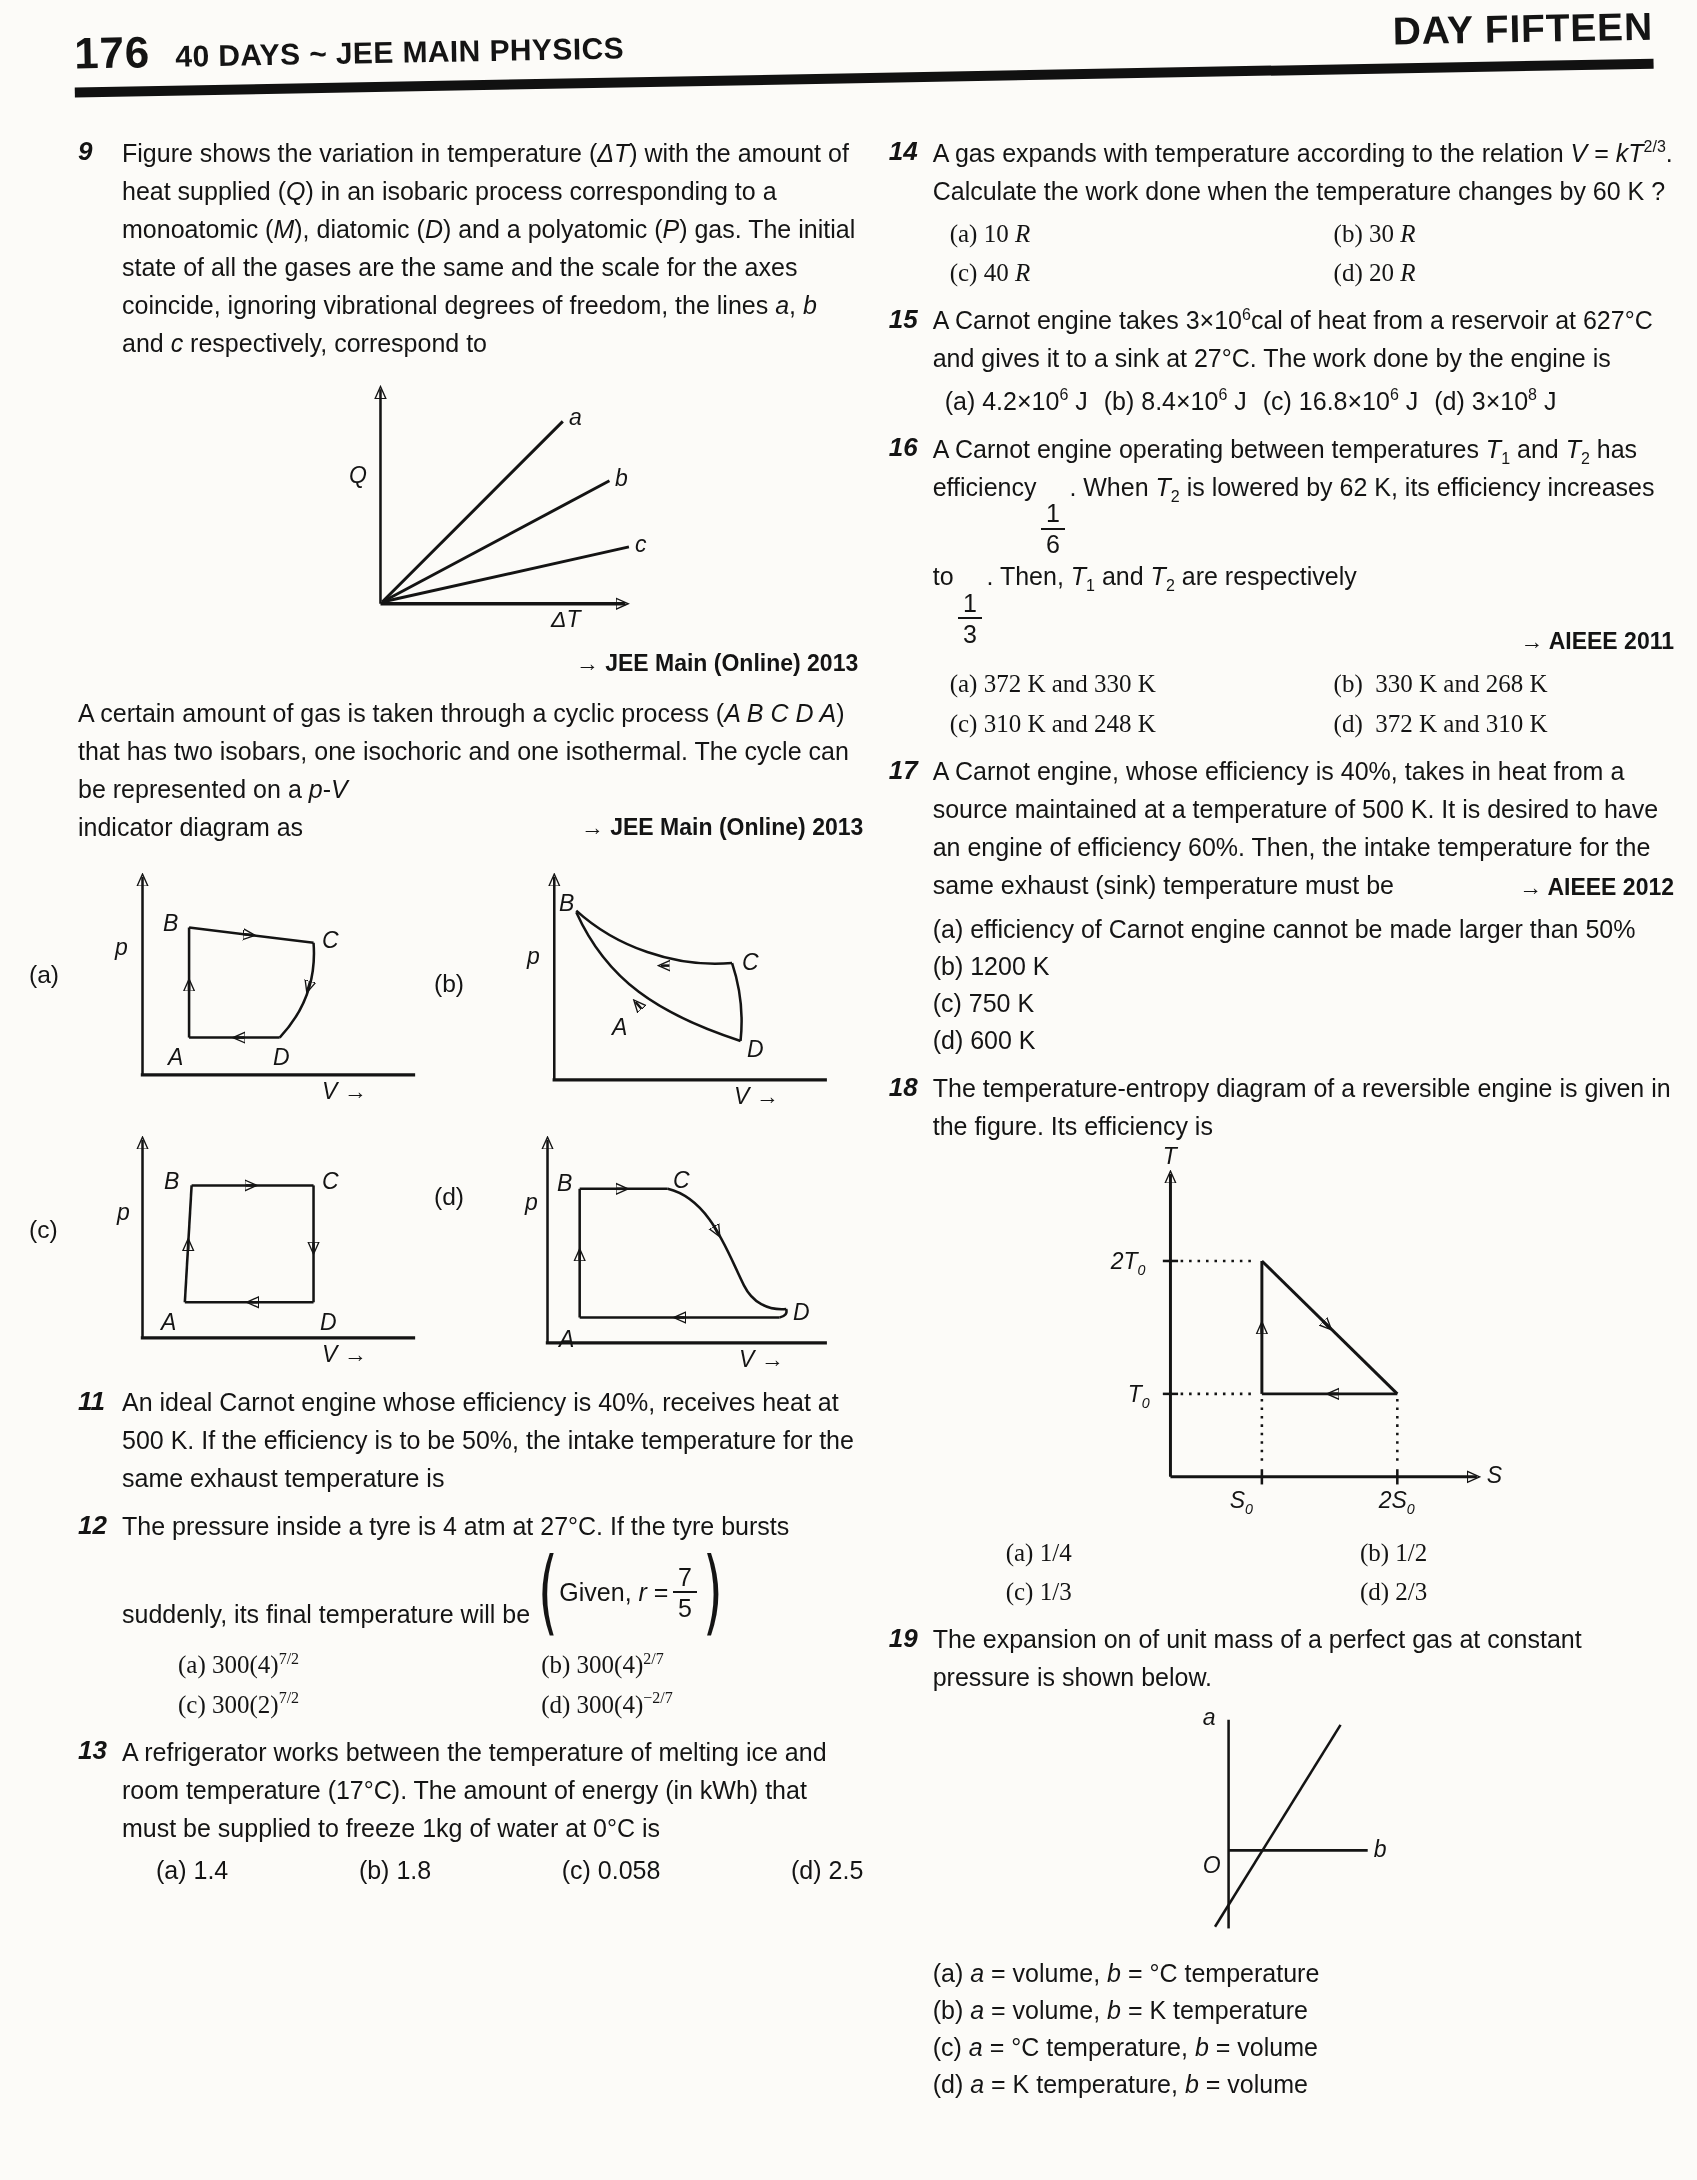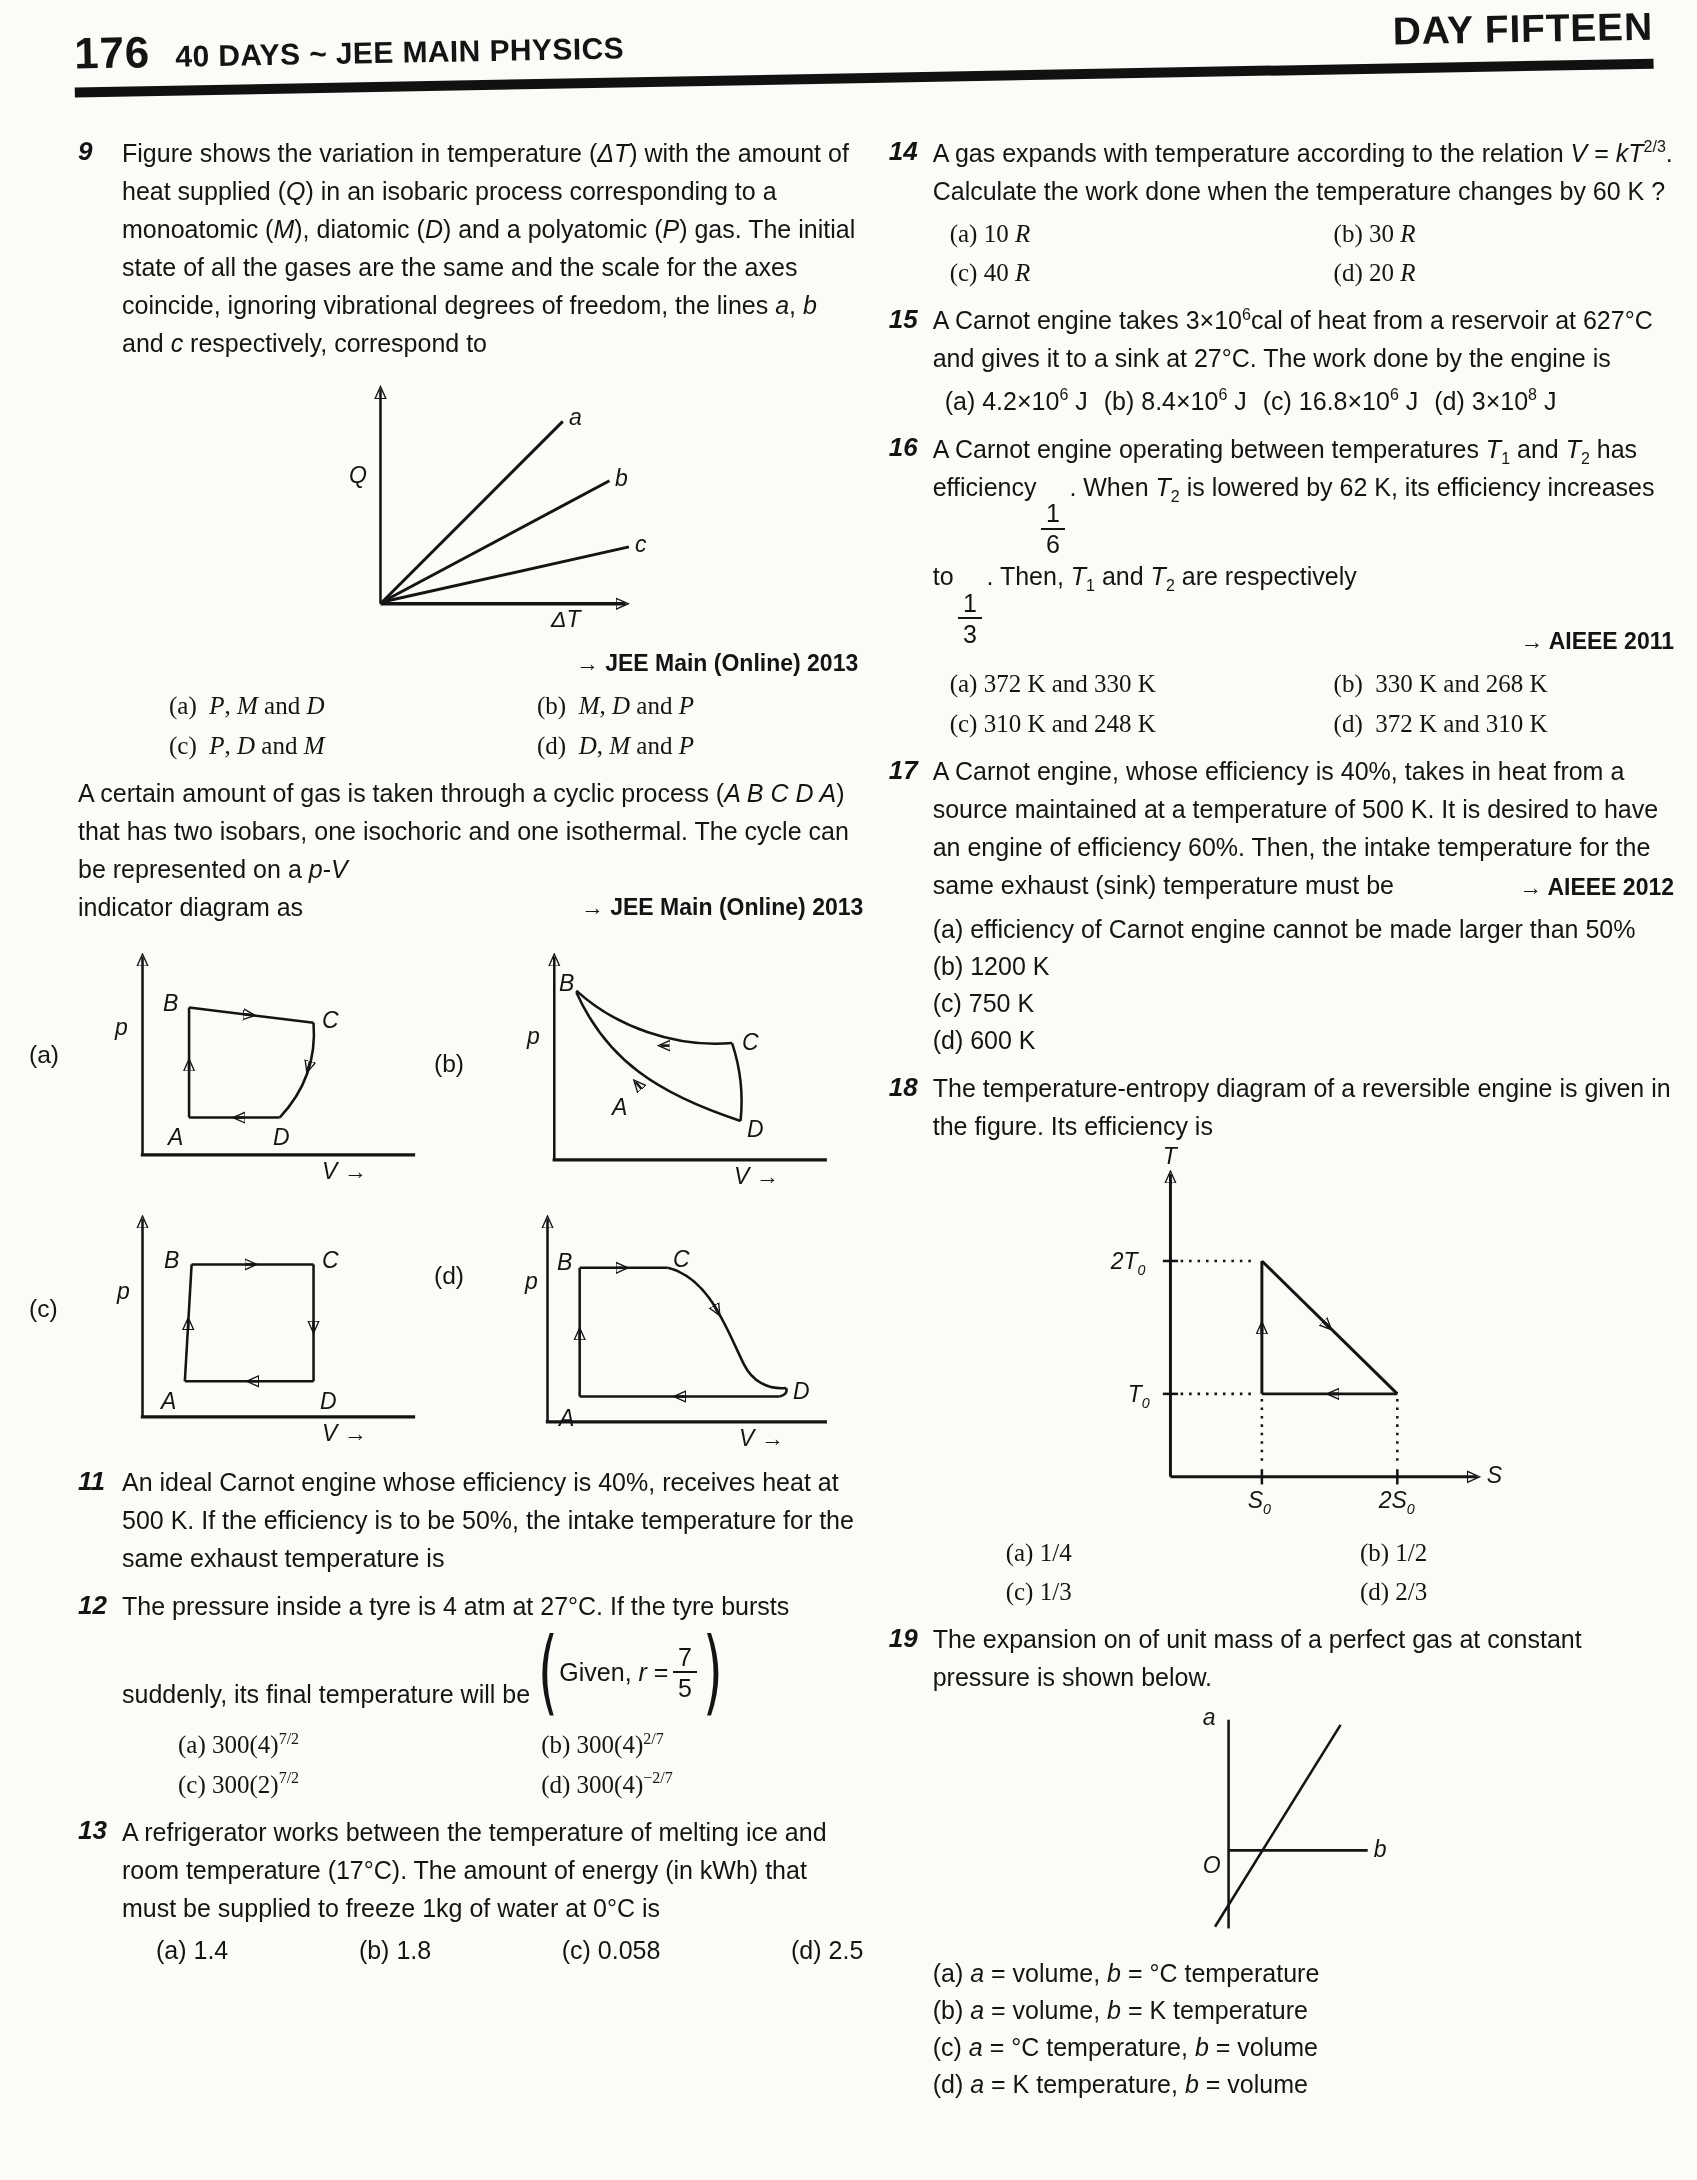--- a/index.html
+++ b/index.html
@@ -95,26 +95,20 @@
             </svg>
             <span class="fl" style="left:83px;top:102px">Q</span>
             <span class="fl" style="left:285px;top:246px">ΔT</span>
             <span class="fl" style="left:303px;top:44px">a</span>
             <span class="fl" style="left:349px;top:105px">b</span>
             <span class="fl" style="left:369px;top:171px">c</span>
           </div>
 
           <div class="src-line"><span class="src">→ JEE Main (Online) 2013</span></div>
 
-          <div class="opts2" style="padding-left:47px">
-            <span class="opt">(a)&nbsp; <i>P</i>, <i>M</i> and <i>D</i></span>
-            <span class="opt">(b)&nbsp; <i>M</i>, <i>D</i> and <i>P</i></span>
-            <span class="opt">(c)&nbsp; <i>P</i>, <i>D</i> and <i>M</i></span>
-            <span class="opt">(d)&nbsp; <i>D</i>, <i>M</i> and <i>P</i></span>
-          </div>
         </div>
       </div>
 
       <div class="q">
         <div class="qbody">
           <span>A certain amount of gas is taken through a cyclic process (<i>A B C D A</i>) that has two isobars, one isochoric and one isothermal. The cycle can be represented on a <i>p</i>-<i>V</i></span>
           <div class="line-src">
             <span>indicator diagram as</span>
             <span class="src">→ JEE Main (Online) 2013</span>
           </div>
@@ -346,21 +340,21 @@
               <line x1="258" y1="222" x2="258" y2="212" stroke-width="3.5" marker-end="url(#arr)"></line>
               <line x1="258" y1="137" x2="418" y2="294" stroke-width="3.5"></line>
               <line x1="330" y1="208" x2="338" y2="216" stroke-width="3.5" marker-end="url(#arr)"></line>
               <line x1="418" y1="294" x2="258" y2="294" stroke-width="3.5"></line>
               <line x1="348" y1="294" x2="338" y2="294" stroke-width="3.5" marker-end="url(#arr)"></line>
             </svg>
             <span class="fl" style="left:120px;top:0">T</span>
             <span class="fl" style="left:444px;top:319px">S</span>
             <span class="fl" style="left:68px;top:105px">2T<sub>0</sub></span>
             <span class="fl" style="left:85px;top:238px">T<sub>0</sub></span>
-            <span class="fl" style="left:205px;top:344px">S<sub>0</sub></span>
+            <span class="fl" style="left:187px;top:344px">S<sub>0</sub></span>
             <span class="fl" style="left:336px;top:344px">2S<sub>0</sub></span>
           </div>
 
           <div class="opts2" style="padding-left:73px">
             <span class="opt">(a) 1/4</span>
             <span class="opt">(b) 1/2</span>
             <span class="opt">(c) 1/3</span>
             <span class="opt">(d) 2/3</span>
           </div>
         </div>

